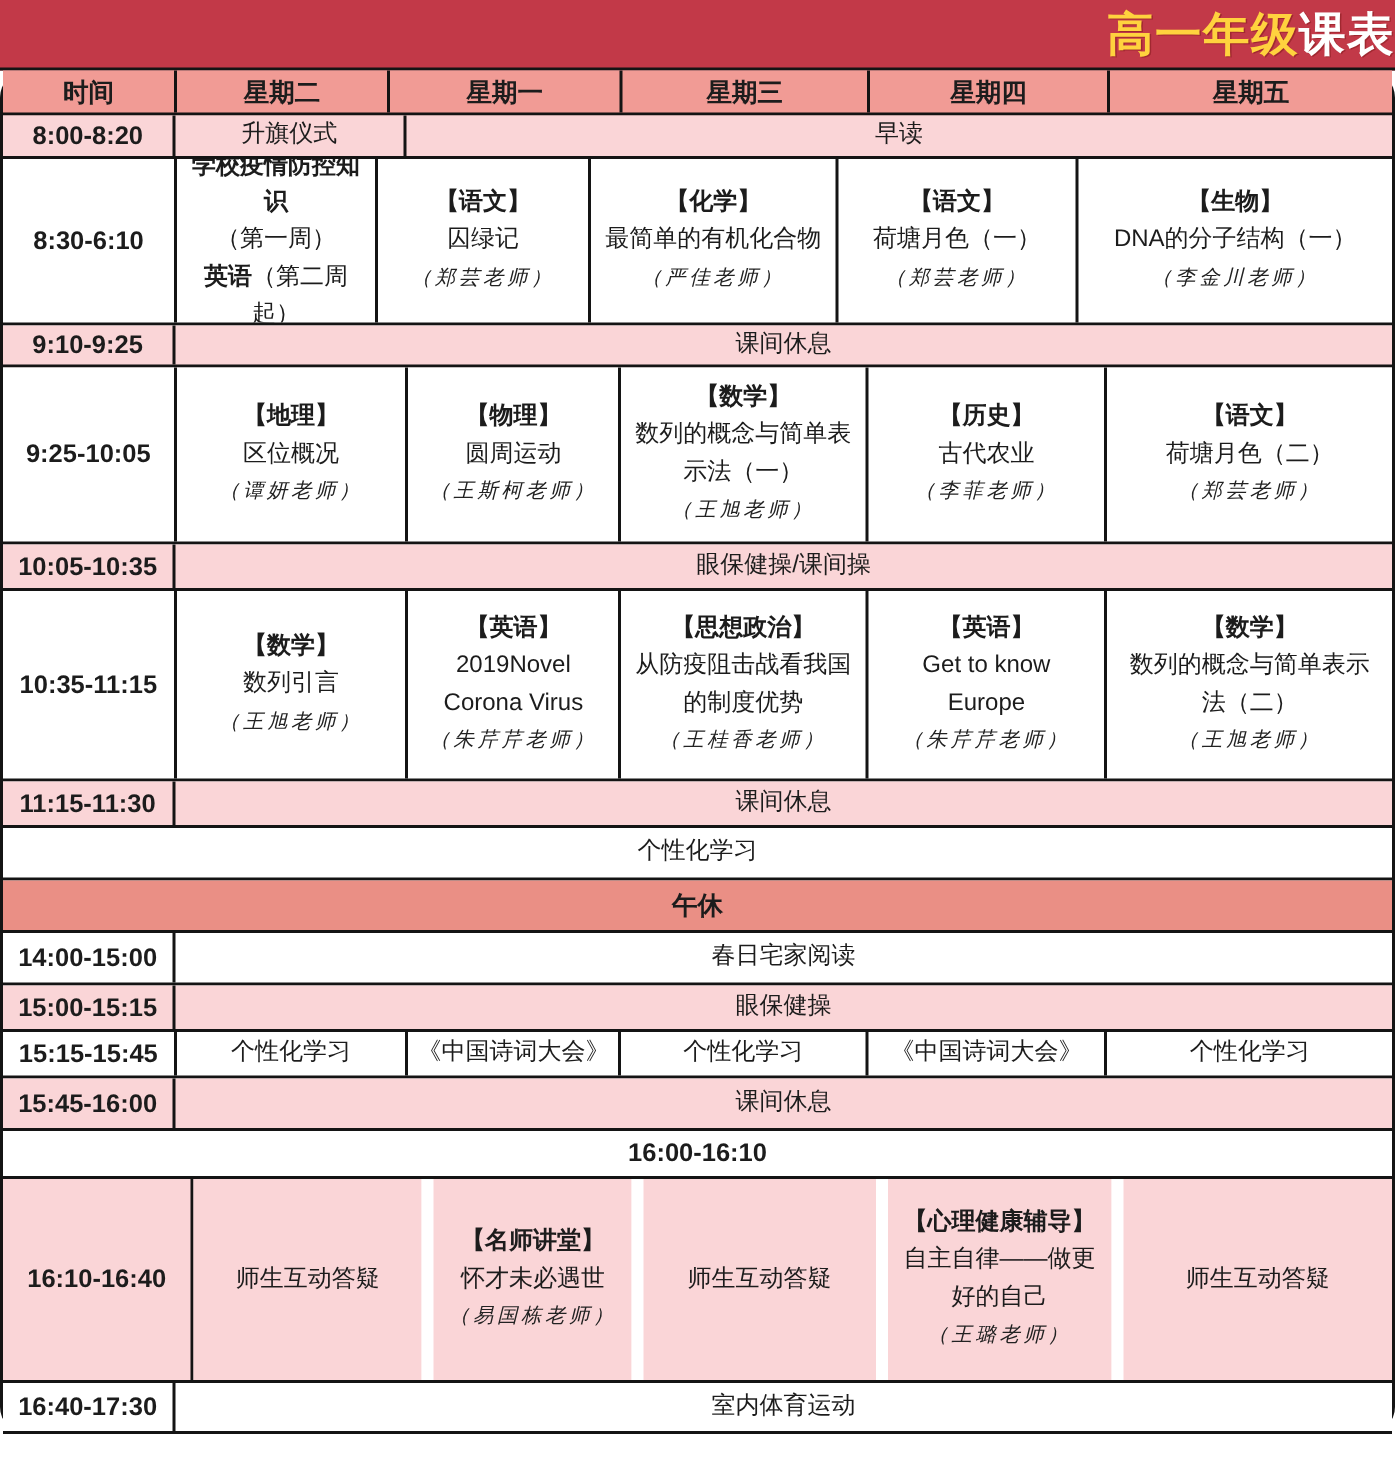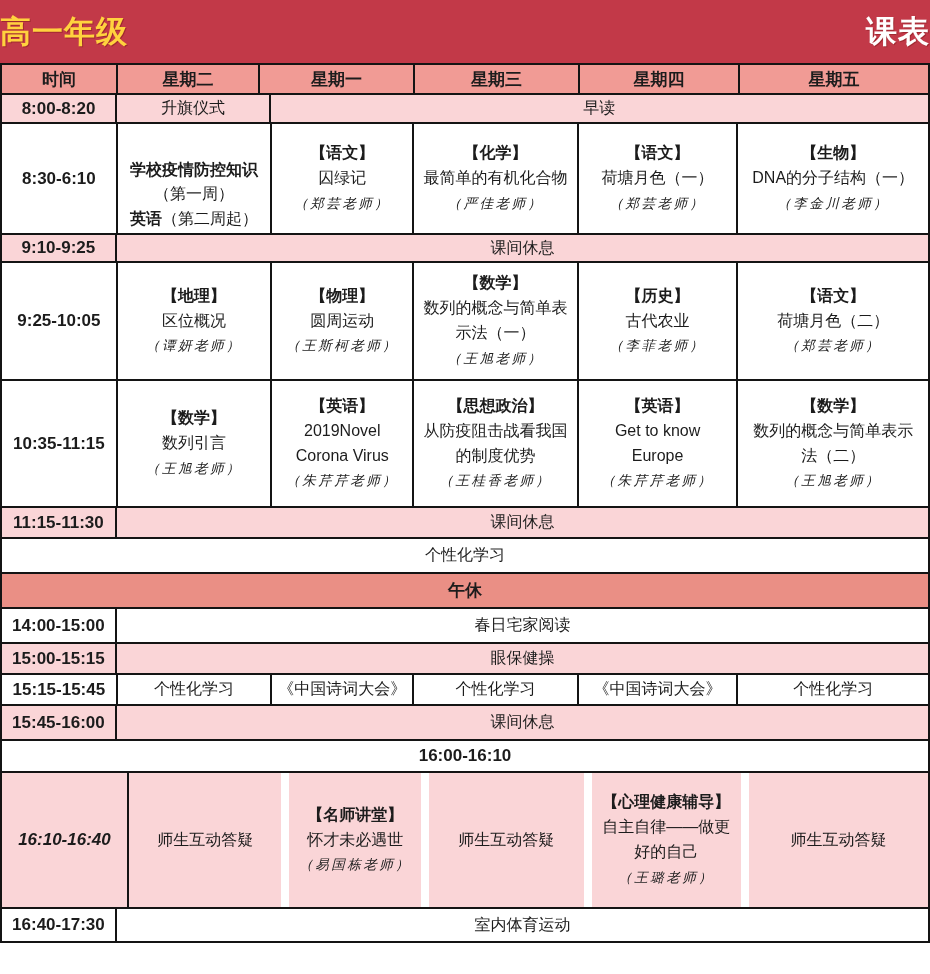--- a/index.html
+++ b/index.html
@@ -1,25 +1,25 @@
 <!DOCTYPE html>
 <html style="--title-bg: #c23948; --title-grade: #ffd23e; --title-word: #ffffff; --header-bg: #f19b95; --row-pink: #fad5d7; --lunch-salmon: #ea8f85; --row-white: #ffffff; --border: #141414; --text: #1c1c1c;"><head>
 <meta charset="utf-8">
 <style>
   html,body{margin:0;padding:0;background:#ffffff;}
   body{font-family:"Liberation Sans",sans-serif;color:var(--text,#1c1c1c);}
   .page{width:930px;margin:0 auto;box-sizing:border-box;}
   .title-bar{
-    height:65px;background:var(--title-bg);
-    display:flex;align-items:center;justify-content:space-between;
-    border-bottom:2px solid var(--border);box-sizing:border-box;gap:31px;
+    height:47px;background:var(--title-bg);
+    display:flex;align-items:center;justify-content:flex-end;
+    border-bottom:2px solid var(--border);box-sizing:border-box;
   }
   .title-grade{color:var(--title-grade);font-weight:bold;font-size:31px;letter-spacing:1px;text-shadow:1px 1px 0 rgba(120,20,20,.45);}
   .title-word{color:var(--title-word);font-weight:bold;font-size:31px;letter-spacing:1px;text-shadow:1px 1px 0 rgba(120,20,20,.45);}
-  .table-wrap{border-left:2px solid var(--border);border-right:2px solid var(--border);box-sizing:border-box;}
+  .table-wrap{border-left:2px solid var(--border);border-right:2px solid var(--border);box-sizing:border-box;border-radius:18px;}
   .header-row{
     height:30px;background:var(--header-bg);display:flex;
     border-bottom:2px solid var(--border);box-sizing:border-box;
   }
   .header-cell{
     display:flex;align-items:center;justify-content:center;
     font-weight:bold;font-size:17px;box-sizing:border-box;
     border-right:2px solid var(--border);
   }
   .header-row .header-cell:last-child{border-right:none;flex:1;}
@@ -69,21 +69,21 @@
           <div class="cell time-cell" style="width: 116px;">8:00-8:20</div>
           <div class="cell day-cell" style="width: 155px;">
             <div class="line"><span class="normal">升旗仪式</span></div>
           </div>
           <div class="cell day-cell" style="width: 663px;">
             <div class="line"><span class="normal">早读</span></div>
           </div>
         </div>
         <div class="row class" style="height: 111px;">
           <div class="cell time-cell" style="width: 116px;">8:30-6:10</div>
-          <div class="cell day-cell" style="width: 155px; justify-content: flex-end;">
+          <div class="cell day-cell" style="width: 134px;">
             <div class="line"><span class="bold">学校疫情防控知识</span></div>
             <div class="line"><span class="normal">（第一周）</span></div>
             <div class="line"><span class="bold">英语</span><span class="normal">（第二周起）</span></div>
           </div>
           <div class="cell day-cell" style="width: 142px;">
             <div class="line"><span class="bold">【语文】</span></div>
             <div class="line"><span class="normal">囚绿记</span></div>
             <div class="line"><span class="teacher">（郑芸老师）</span></div>
           </div>
           <div class="cell day-cell" style="width: 165px;">
@@ -130,20 +130,26 @@
             <div class="line"><span class="bold">【历史】</span></div>
             <div class="line"><span class="normal">古代农业</span></div>
             <div class="line"><span class="teacher">（李菲老师）</span></div>
           </div>
           <div class="cell day-cell" style="width: 190px;">
             <div class="line"><span class="bold">【语文】</span></div>
             <div class="line"><span class="normal">荷塘月色（二）</span></div>
             <div class="line"><span class="teacher">（郑芸老师）</span></div>
           </div>
         </div>
+        <div class="row break" style="height: 31px;">
+          <div class="cell time-cell" style="width: 116px;">10:05-10:35</div>
+          <div class="cell day-cell" style="width: 820px;">
+            <div class="line"><span class="normal">眼保健操/课间操</span></div>
+          </div>
+        </div>
         <div class="row class" style="height: 127px;">
           <div class="cell time-cell" style="width: 116px;">10:35-11:15</div>
           <div class="cell day-cell" style="width: 155px;">
             <div class="line"><span class="bold">【数学】</span></div>
             <div class="line"><span class="normal">数列引言</span></div>
             <div class="line"><span class="teacher">（王旭老师）</span></div>
           </div>
           <div class="cell day-cell" style="width: 142px;">
             <div class="line"><span class="bold">【英语】</span></div>
             <div class="line"><span class="normal">2019Novel</span></div>
@@ -216,21 +222,21 @@
         <div class="row break" style="height: 35px;">
           <div class="cell time-cell" style="width: 116px;">15:45-16:00</div>
           <div class="cell day-cell" style="width: 820px;">
             <div class="line"><span class="normal">课间休息</span></div>
           </div>
         </div>
         <div class="row class" style="height: 32px;">
           <div class="cell time-cell" style="width: 116px;">16:00-16:10</div>
         </div>
         <div class="row activity" style="height: 136px;">
-          <div class="cell time-cell" style="width: 129px; font-style: italic;">16:10-16:40</div>
+          <div class="cell time-cell" style="width: 129px;">16:10-16:40</div>
           <div class="cell day-cell" style="width: 155px;">
             <div class="line"><span class="normal">师生互动答疑</span></div>
           </div>
           <div class="cell day-cell gap-left" style="width: 142px;">
             <div class="line"><span class="bold">【名师讲堂】</span></div>
             <div class="line"><span class="normal">怀才未必遇世</span></div>
             <div class="line"><span class="teacher">（易国栋老师）</span></div>
           </div>
           <div class="cell day-cell gap-left" style="width: 165px;">
             <div class="line"><span class="normal">师生互动答疑</span></div>

